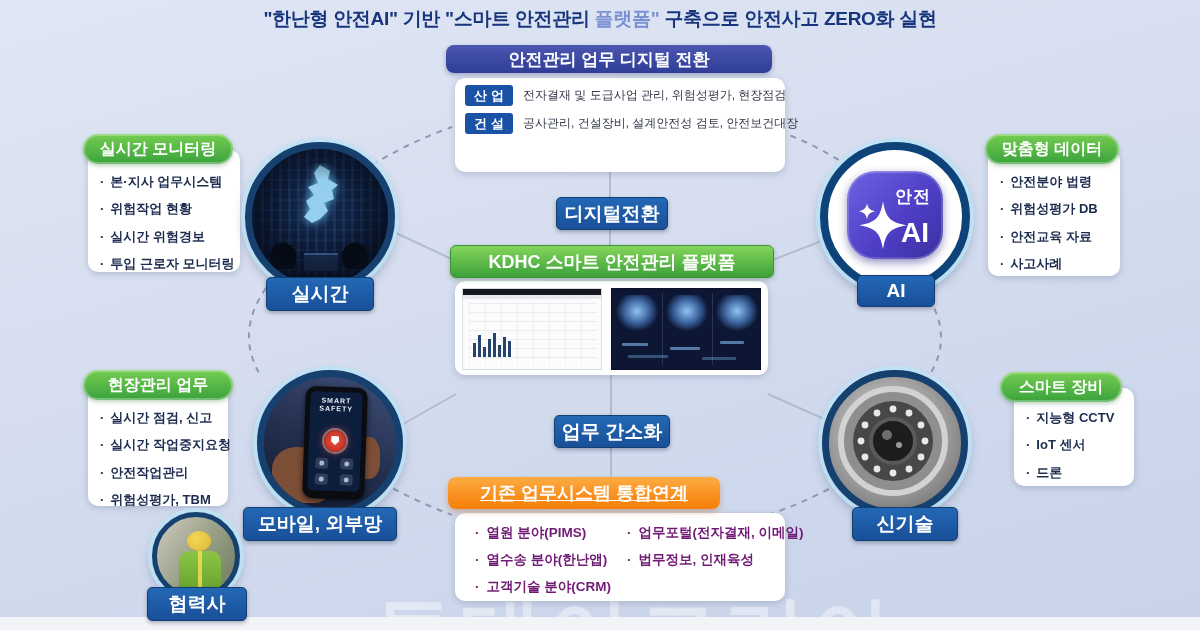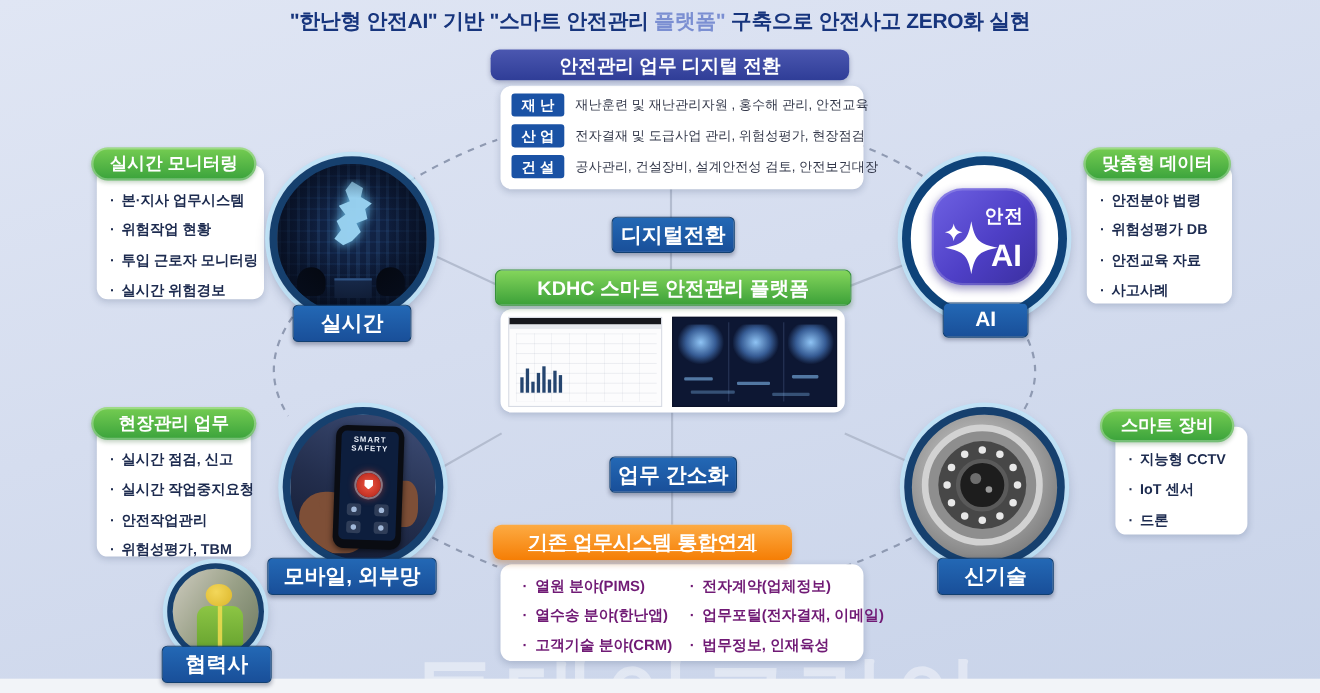--- a/index.html
+++ b/index.html
@@ -146,24 +146,20 @@
     <path d="M922,288 Q958,336 926,380" fill="none" stroke="#8f9ab2" stroke-width="2" stroke-dasharray="6 6"></path>
   </svg>
 
   <div class="abs title nowrap">
     <span>"한난형 안전AI" 기반 "스마트 안전관리 </span><span class="hl">플랫폼"</span><span> 구축으로 안전사고 ZERO화 실현</span>
   </div>
 
   <div class="abs iheader" style="left:446px;top:45px;width:326px;height:28px;">안전관리 업무 디지털 전환</div>
   <div class="abs panel" style="left:455px;top:78px;width:330px;height:94px;">
     <div class="toprow">
-      <span class="rbadge">재난</span>
-      <span class="rtext">재난훈련 및 재난관리자원 , 홍수해 관리, 안전교육</span>
-    </div>
-    <div class="toprow">
       <span class="rbadge">산업</span>
       <span class="rtext">전자결재 및 도급사업 관리, 위험성평가, 현장점검</span>
     </div>
     <div class="toprow">
       <span class="rbadge">건설</span>
       <span class="rtext">공사관리, 건설장비, 설계안전성 검토, 안전보건대장</span>
     </div>
   </div>
 
   <div class="abs flowbadge" style="left:556px;top:197px;width:110px;height:31px;">디지털전환</div>
@@ -203,32 +199,31 @@
   <div class="abs flowbadge" style="left:554px;top:415px;width:114px;height:31px;">업무 간소화</div>
 
   <div class="abs oheader" style="left:448px;top:477px;width:272px;height:32px;text-decoration:underline;">기존 업무시스템 통합연계</div>
   <div class="abs panel" style="left:455px;top:513px;width:330px;height:88px;">
     <ul class="legacy-col abs" style="left:20px;top:6px;">
       <li>열원 분야(PIMS)</li>
       <li>열수송 분야(한난앱)</li>
       <li>고객기술 분야(CRM)</li>
     </ul>
     <ul class="legacy-col abs" style="left:172px;top:6px;">
-      <li>전자계약(업체정보)</li>
       <li>업무포털(전자결재, 이메일)</li>
       <li>법무정보, 인재육성</li>
     </ul>
   </div>
 
   <div class="abs panel" style="left:88px;top:150px;width:152px;height:122px;">
     <ul class="side-list abs" style="left:12px;top:18px;">
       <li>본·지사 업무시스템</li>
       <li>위험작업 현황</li>
+      <li>실시간 위험경보</li>
       <li>투입 근로자 모니터링</li>
-      <li>실시간 위험경보</li>
     </ul>
   </div>
   <div class="abs gpill" style="left:83px;top:134px;width:150px;">실시간 모니터링</div>
 
   <div class="abs panel" style="left:88px;top:386px;width:140px;height:120px;">
     <ul class="side-list abs" style="left:12px;top:18px;">
       <li>실시간 점검, 신고</li>
       <li>실시간 작업중지요청</li>
       <li>안전작업관리</li>
       <li>위험성평가, TBM</li>

